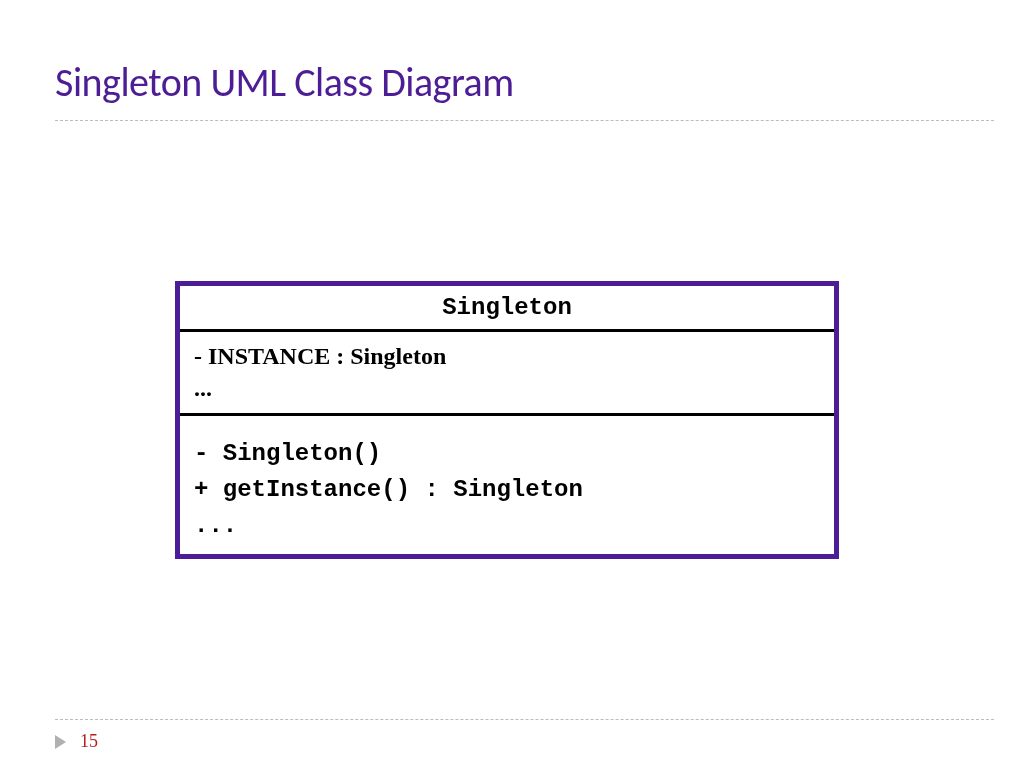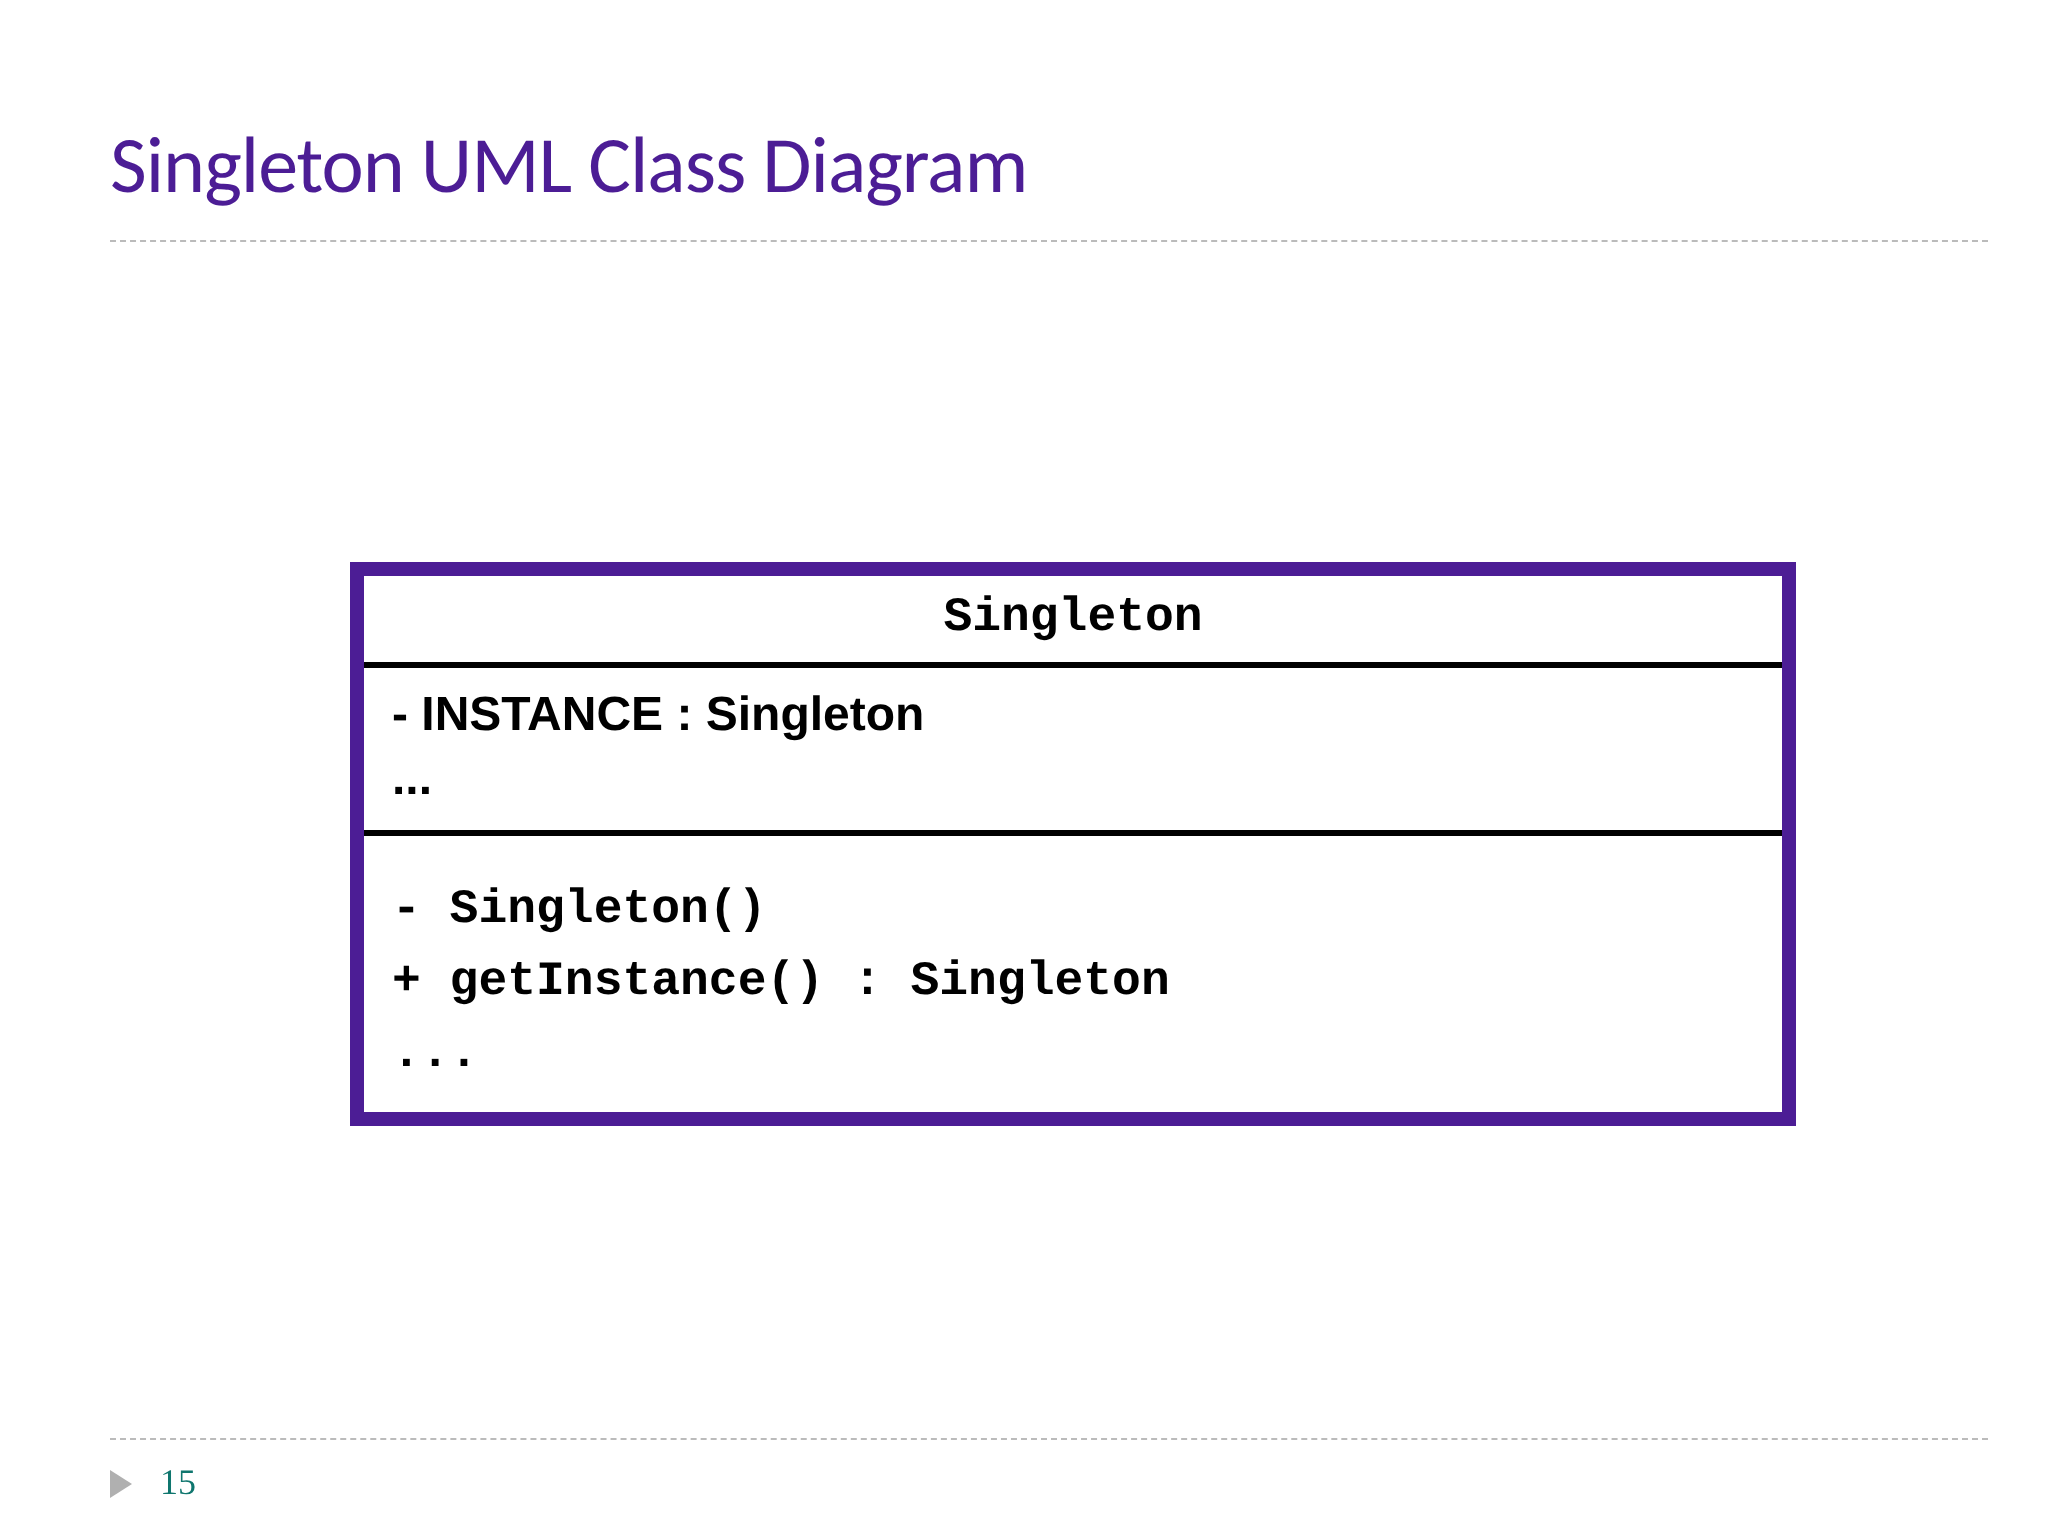--- a/index.html
+++ b/index.html
@@ -29,35 +29,35 @@
       top: 120px;
       left: 55px;
       right: 30px;
       border: none;
       border-top: 1px dashed #bbbbbb;
     }
     .uml-box {
       position: absolute;
       top: 281px;
       left: 175px;
-      width: 723px;
-      border: 7px solid #4c1d95;
+      width: 664px;
+      border: 5px solid #4c1d95;
       background: #ffffff;
     }
     .uml-header {
       font-family: "Courier New", monospace;
       font-size: 24px;
       font-weight: bold;
       text-align: center;
       padding: 8px 0;
       border-bottom: 3px solid #000000;
       color: #000000;
     }
     .uml-attributes {
-      font-family: Liberation Sans, sans-serif;
+      font-family: Liberation Serif, serif;
       font-size: 24px;
       font-weight: bold;
       padding: 8px 14px;
       border-bottom: 3px solid #000000;
       color: #000000;
       line-height: 1.35;
       white-space: pre-line;
     }
     .uml-methods {
       font-family: "Courier New", monospace;
@@ -87,21 +87,21 @@
     .footer-arrow {
       width: 0;
       height: 0;
       border-top: 7px solid transparent;
       border-bottom: 7px solid transparent;
       border-left: 11px solid #b0b0b0;
     }
     .page-num {
       font-family: Georgia, serif;
       font-size: 18px;
-      color: #0f766e;
+      color: #b91c1c;
     }
   </style>
 </head>
 <body>
 
 <h1 class="slide-title">Singleton UML Class Diagram</h1>
 <hr class="title-divider">
 
 <div class="uml-box">
   <div class="uml-header">Singleton</div>

